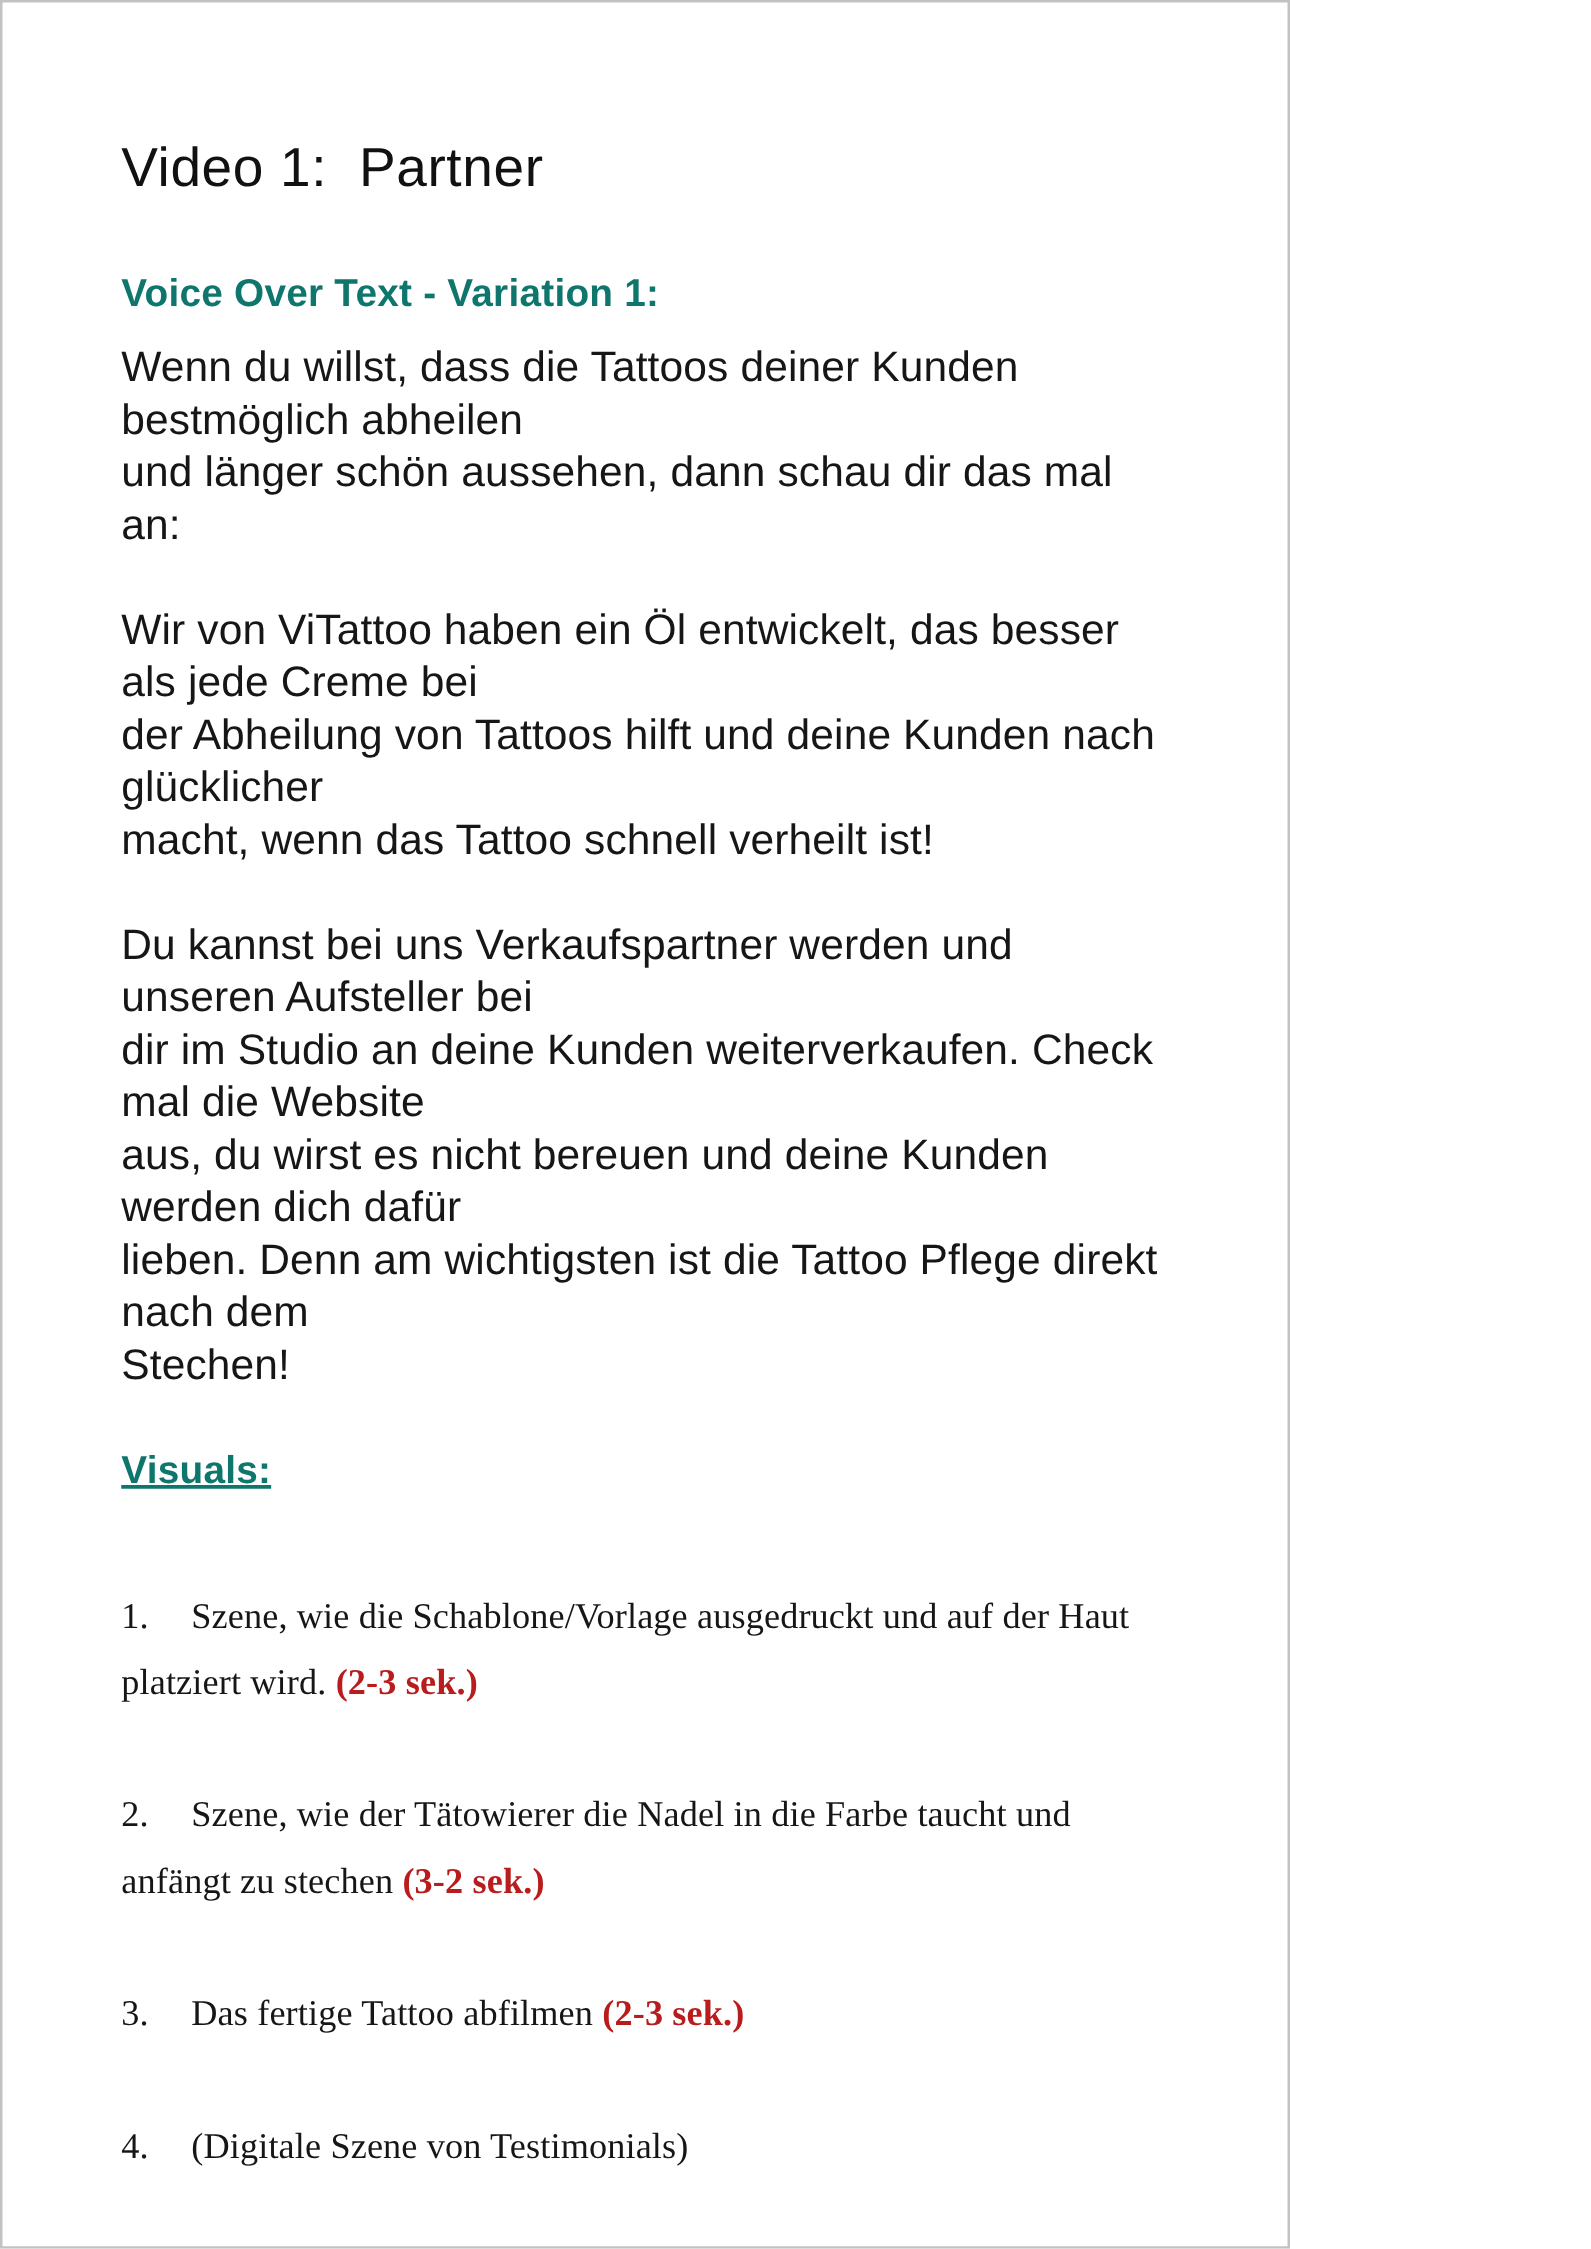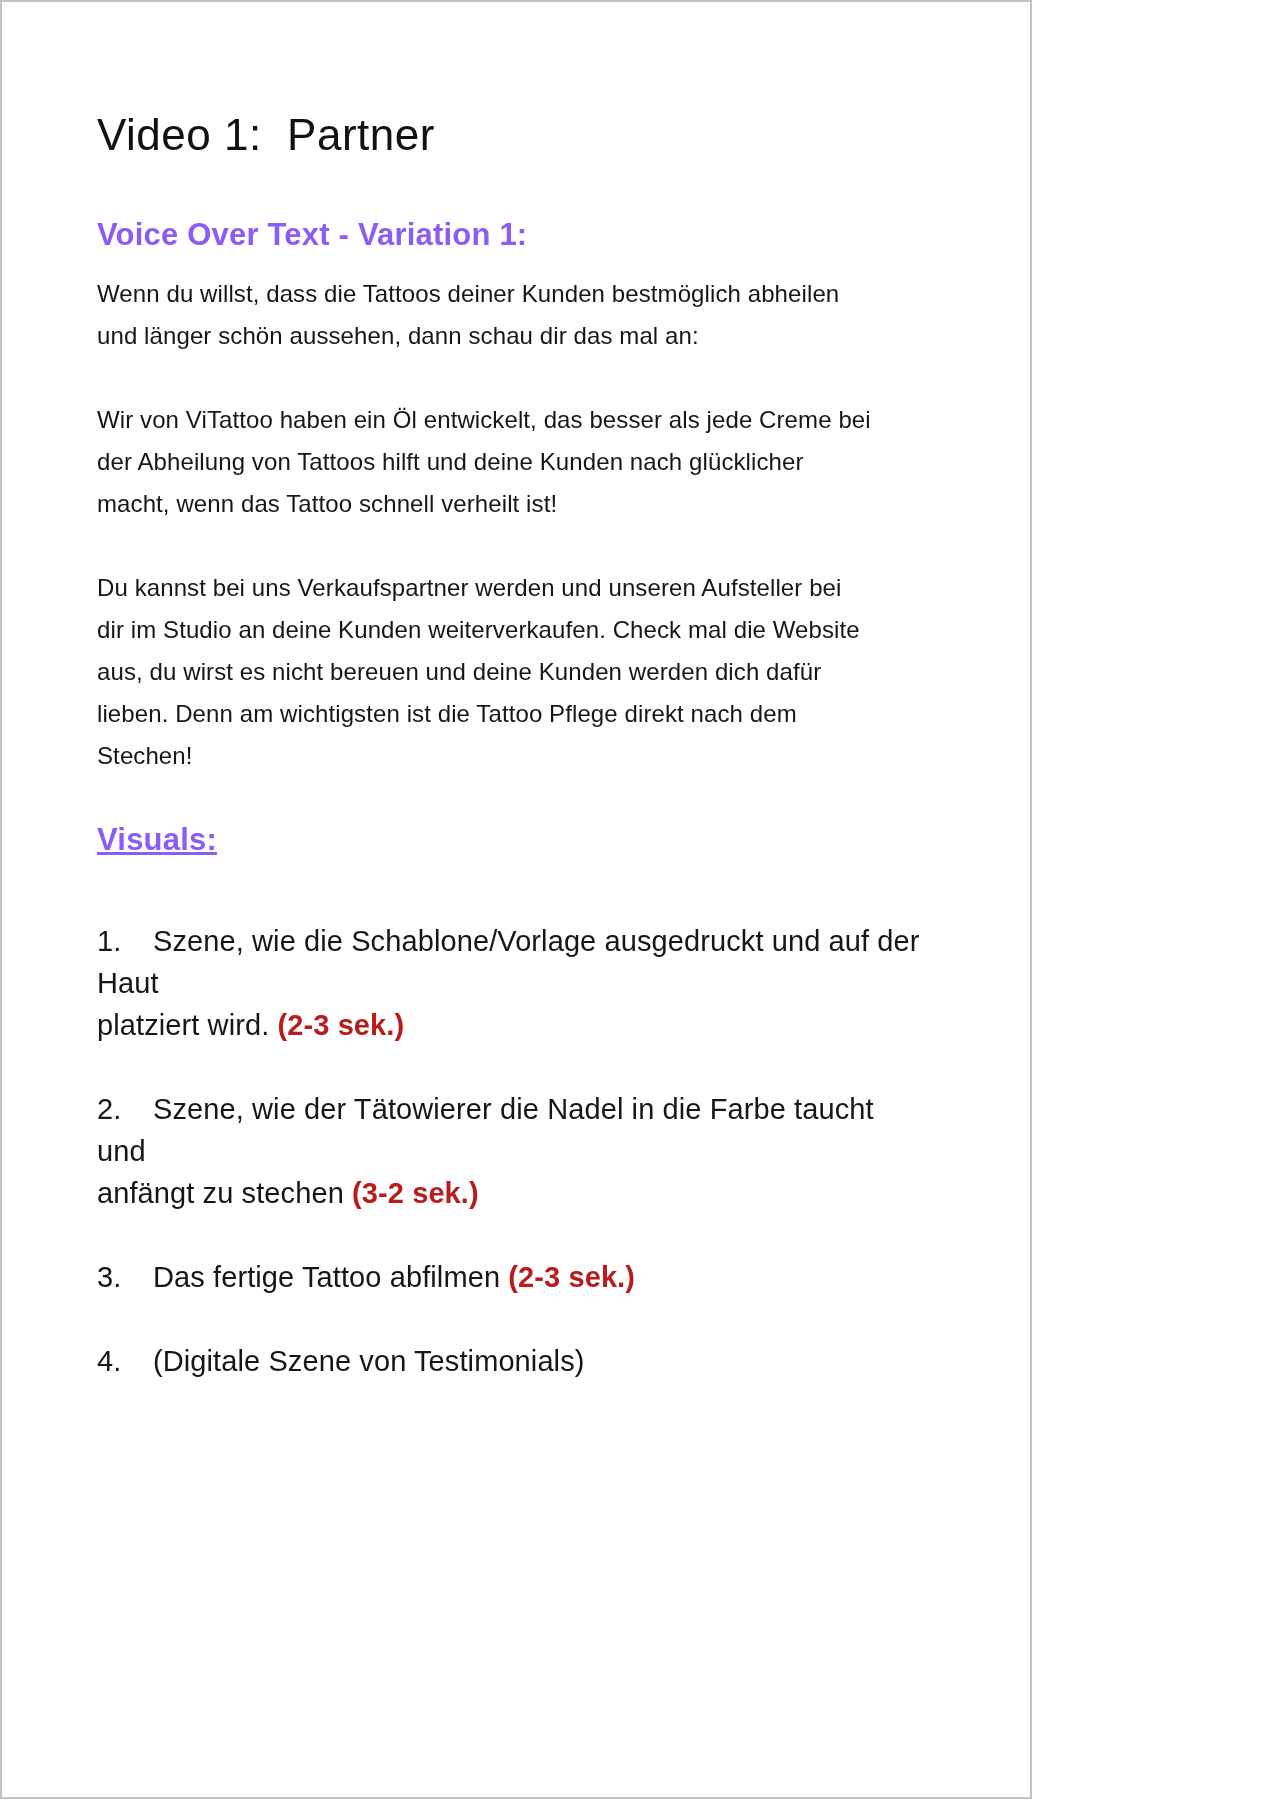--- a/index.html
+++ b/index.html
@@ -26,46 +26,47 @@
     line-height: 54px;
     color: #111111;
     white-space: pre;
     letter-spacing: 0.5px;
   }
   h2.blue-heading {
     margin: 16px 0 17px 0;
     font-size: 31px;
     font-weight: 700;
     line-height: 42px;
-    color: #8b5cf6;
+    color: #0f766e;
     letter-spacing: 0.2px;
   }
   h2.blue-heading.visuals {
     margin-top: 0;
     text-decoration: underline;
   }
   p.body-par {
     margin: 0 0 42px 0;
-    font-size: 24px;
+    font-size: 34px;
     font-weight: 400;
     line-height: 42px;
     white-space: pre-line;
     color: #161616;
     letter-spacing: 0.1px;
   }
   .visuals-list {
     margin: 0;
     padding: 0;
   }
   .v-item {
     font-size: 29px;
-    line-height: 42px;
+    line-height: 53px;
     white-space: pre-line;
     color: #161616;
     letter-spacing: 0.1px;
+    font-family: Liberation Serif, serif;
   }
   .v-item .num {
     display: inline-block;
     width: 56px;
     white-space: pre;
   }
   .v-item strong {
     font-weight: 700;
     color: #b91c1c;
   }

